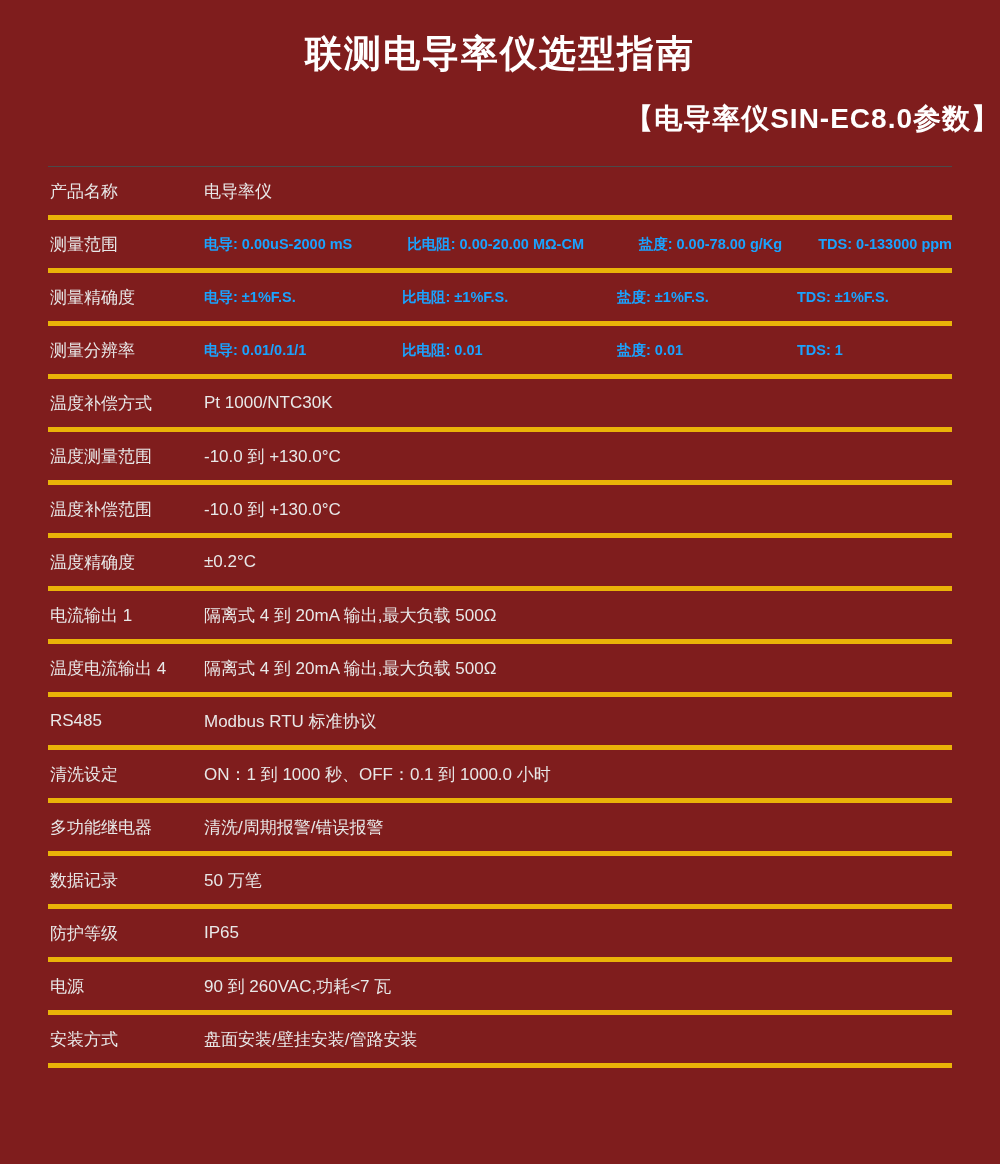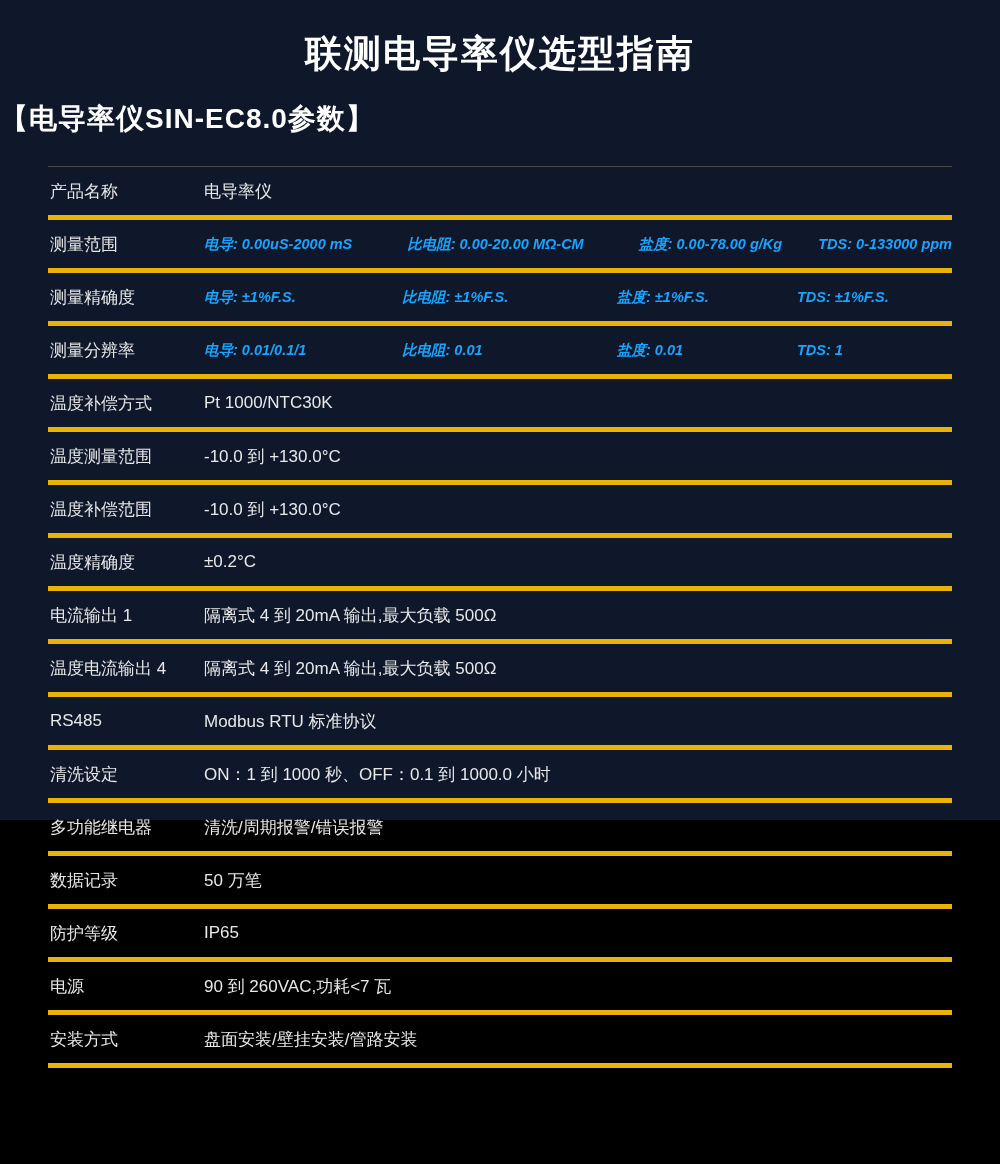--- a/index.html
+++ b/index.html
@@ -10,34 +10,34 @@
   body {
     width: 1000px;
     height: 1164px;
     font-family: "Liberation Sans", "DejaVu Sans", sans-serif;
     color: #ffffff;
     overflow: hidden;
   }
   .page {
     position: relative;
     width: 1000px;
-    height: 820px;
-    background: #0f172a;
+    height: 1164px;
+    background: #7f1d1d;
   }
   .title {
     text-align: center;
     font-size: 37px;
     font-weight: bold;
     letter-spacing: 2px;
     color: #ffffff;
     padding-top: 32px;
     line-height: 1.2;
   }
   .subtitle {
-    text-align: left;
+    text-align: right;
     font-size: 28px;
     font-weight: bold;
     color: #ffffff;
     padding-top: 24px;
     letter-spacing: 1px;
   }
   .spec-table {
     margin: 28px 48px 0 48px;
     width: 904px;
     border-collapse: collapse;
@@ -63,21 +63,20 @@
   }
   td.value {
     font-size: 17px;
     color: #e8e8e8;
     padding-left: 4px;
   }
   .multi {
     display: flex;
     align-items: center;
     width: 100%;
-    font-style: italic;
   }
   .multi .cell {
     font-size: 14.5px;
     font-weight: bold;
     color: #1aa3ff;
     white-space: nowrap;
   }
   .multi.spread .cell:nth-child(1) { width: 215px; }
   .multi.spread .cell:nth-child(2) { width: 210px; }
   .multi.spread .cell:nth-child(3) { width: 190px; margin-left: 33px; }

